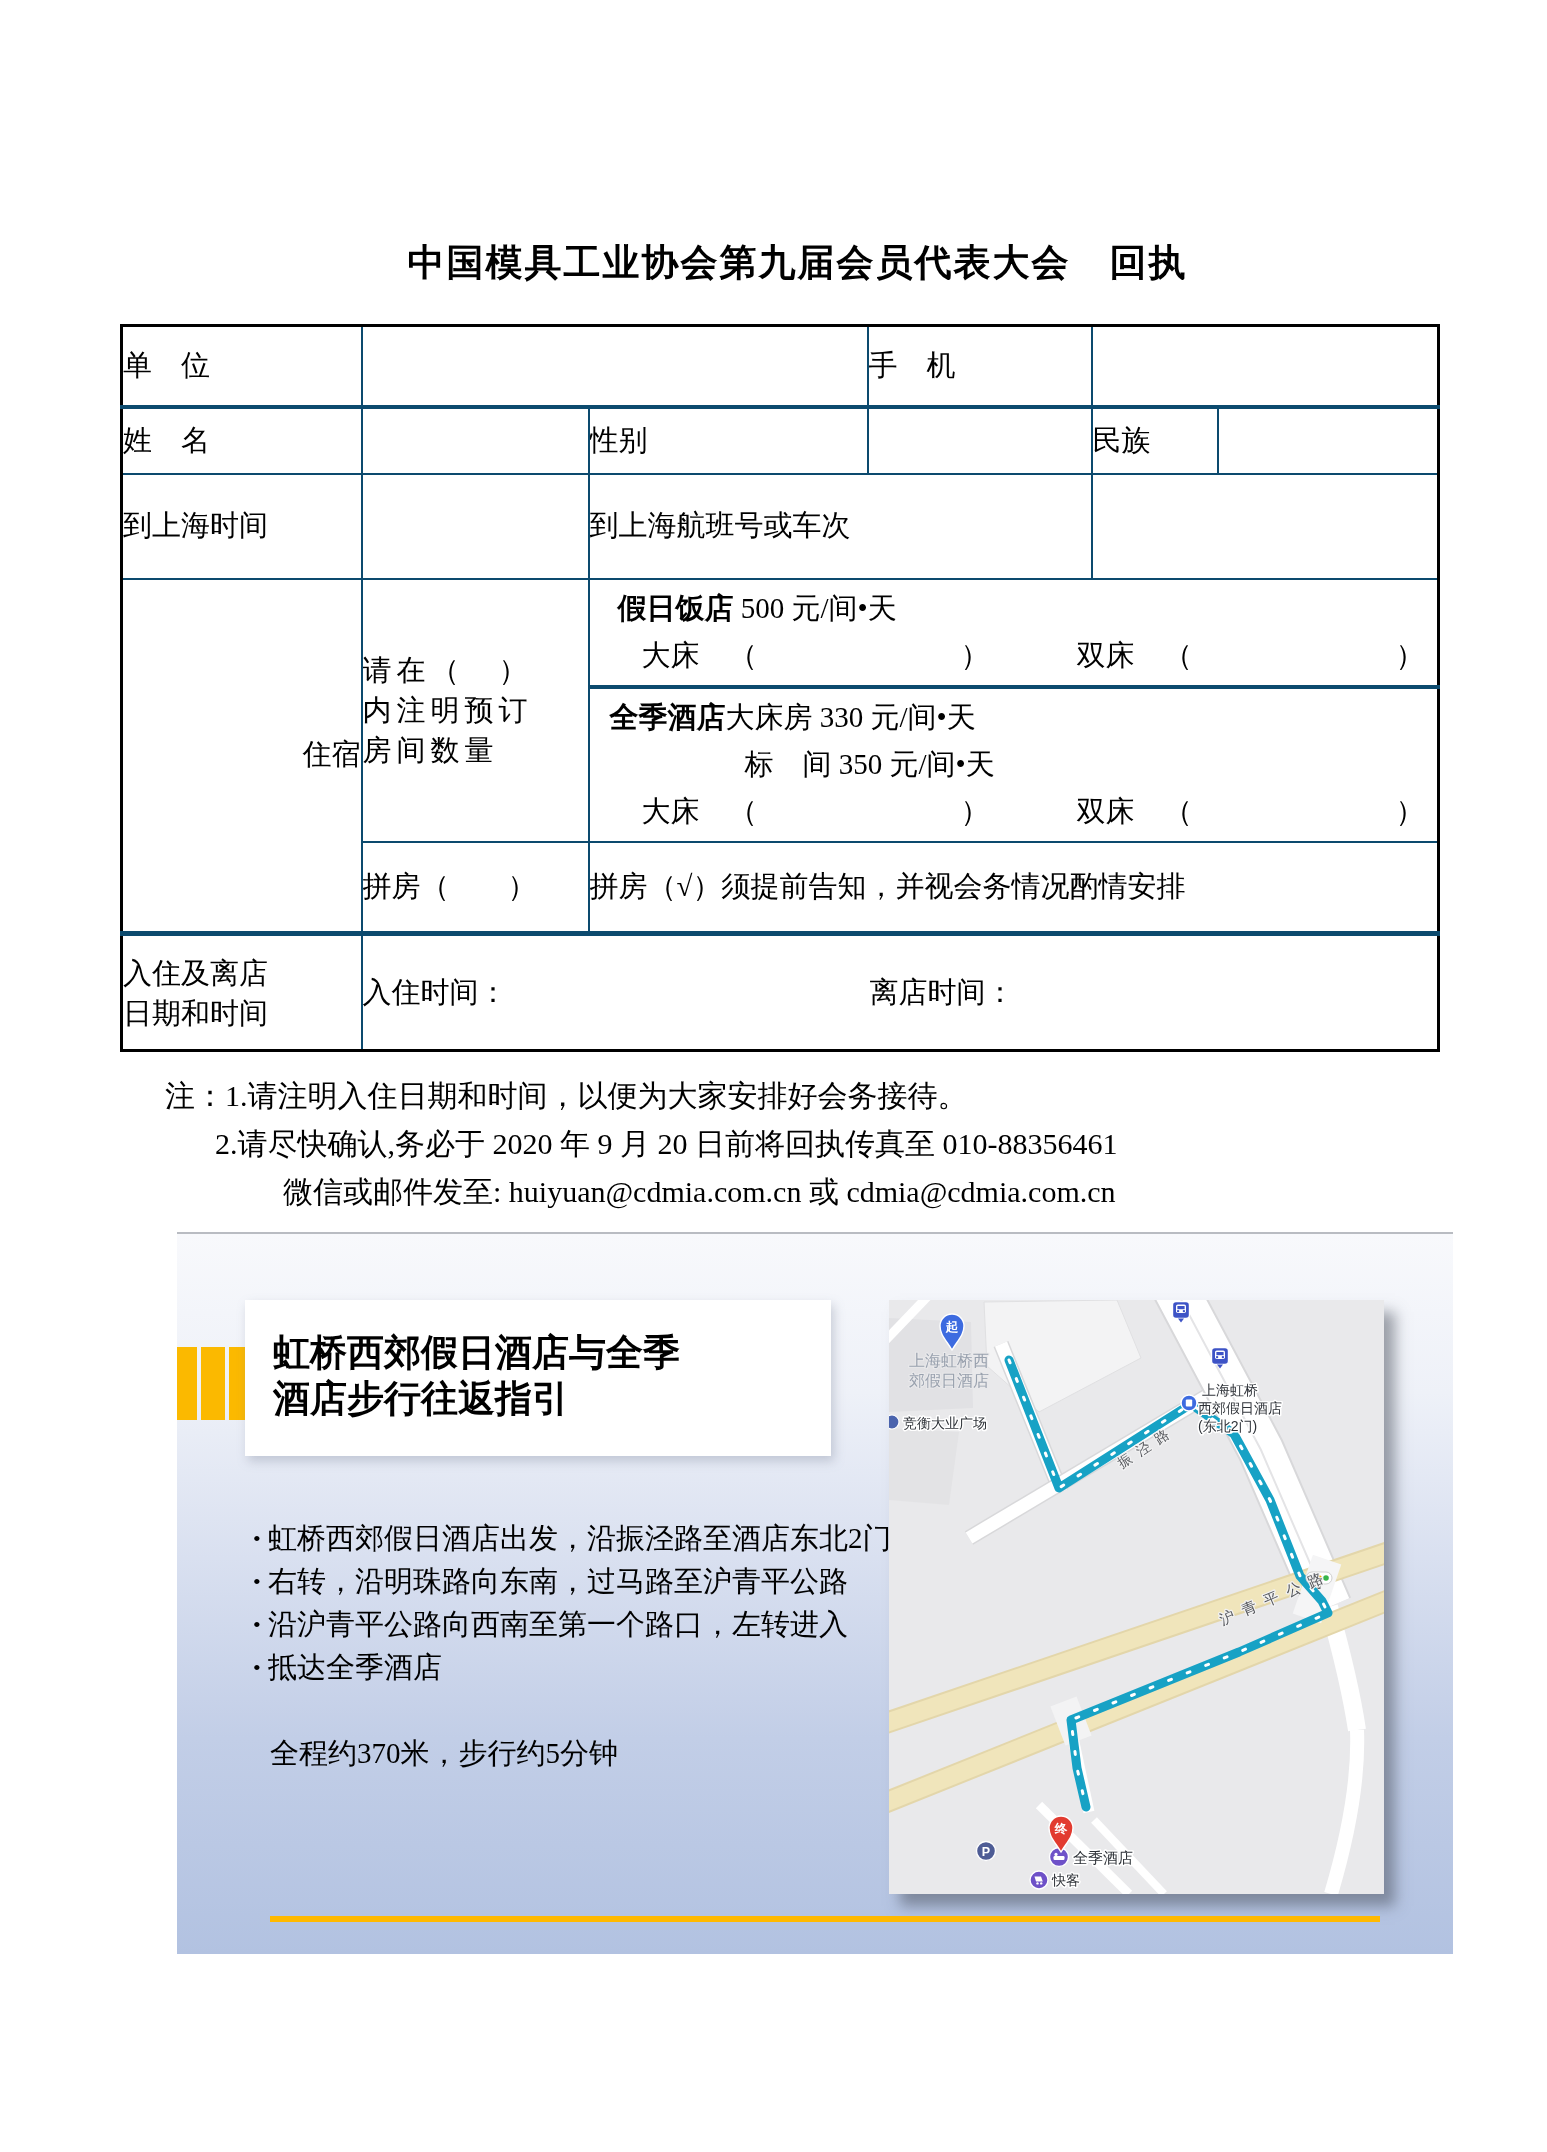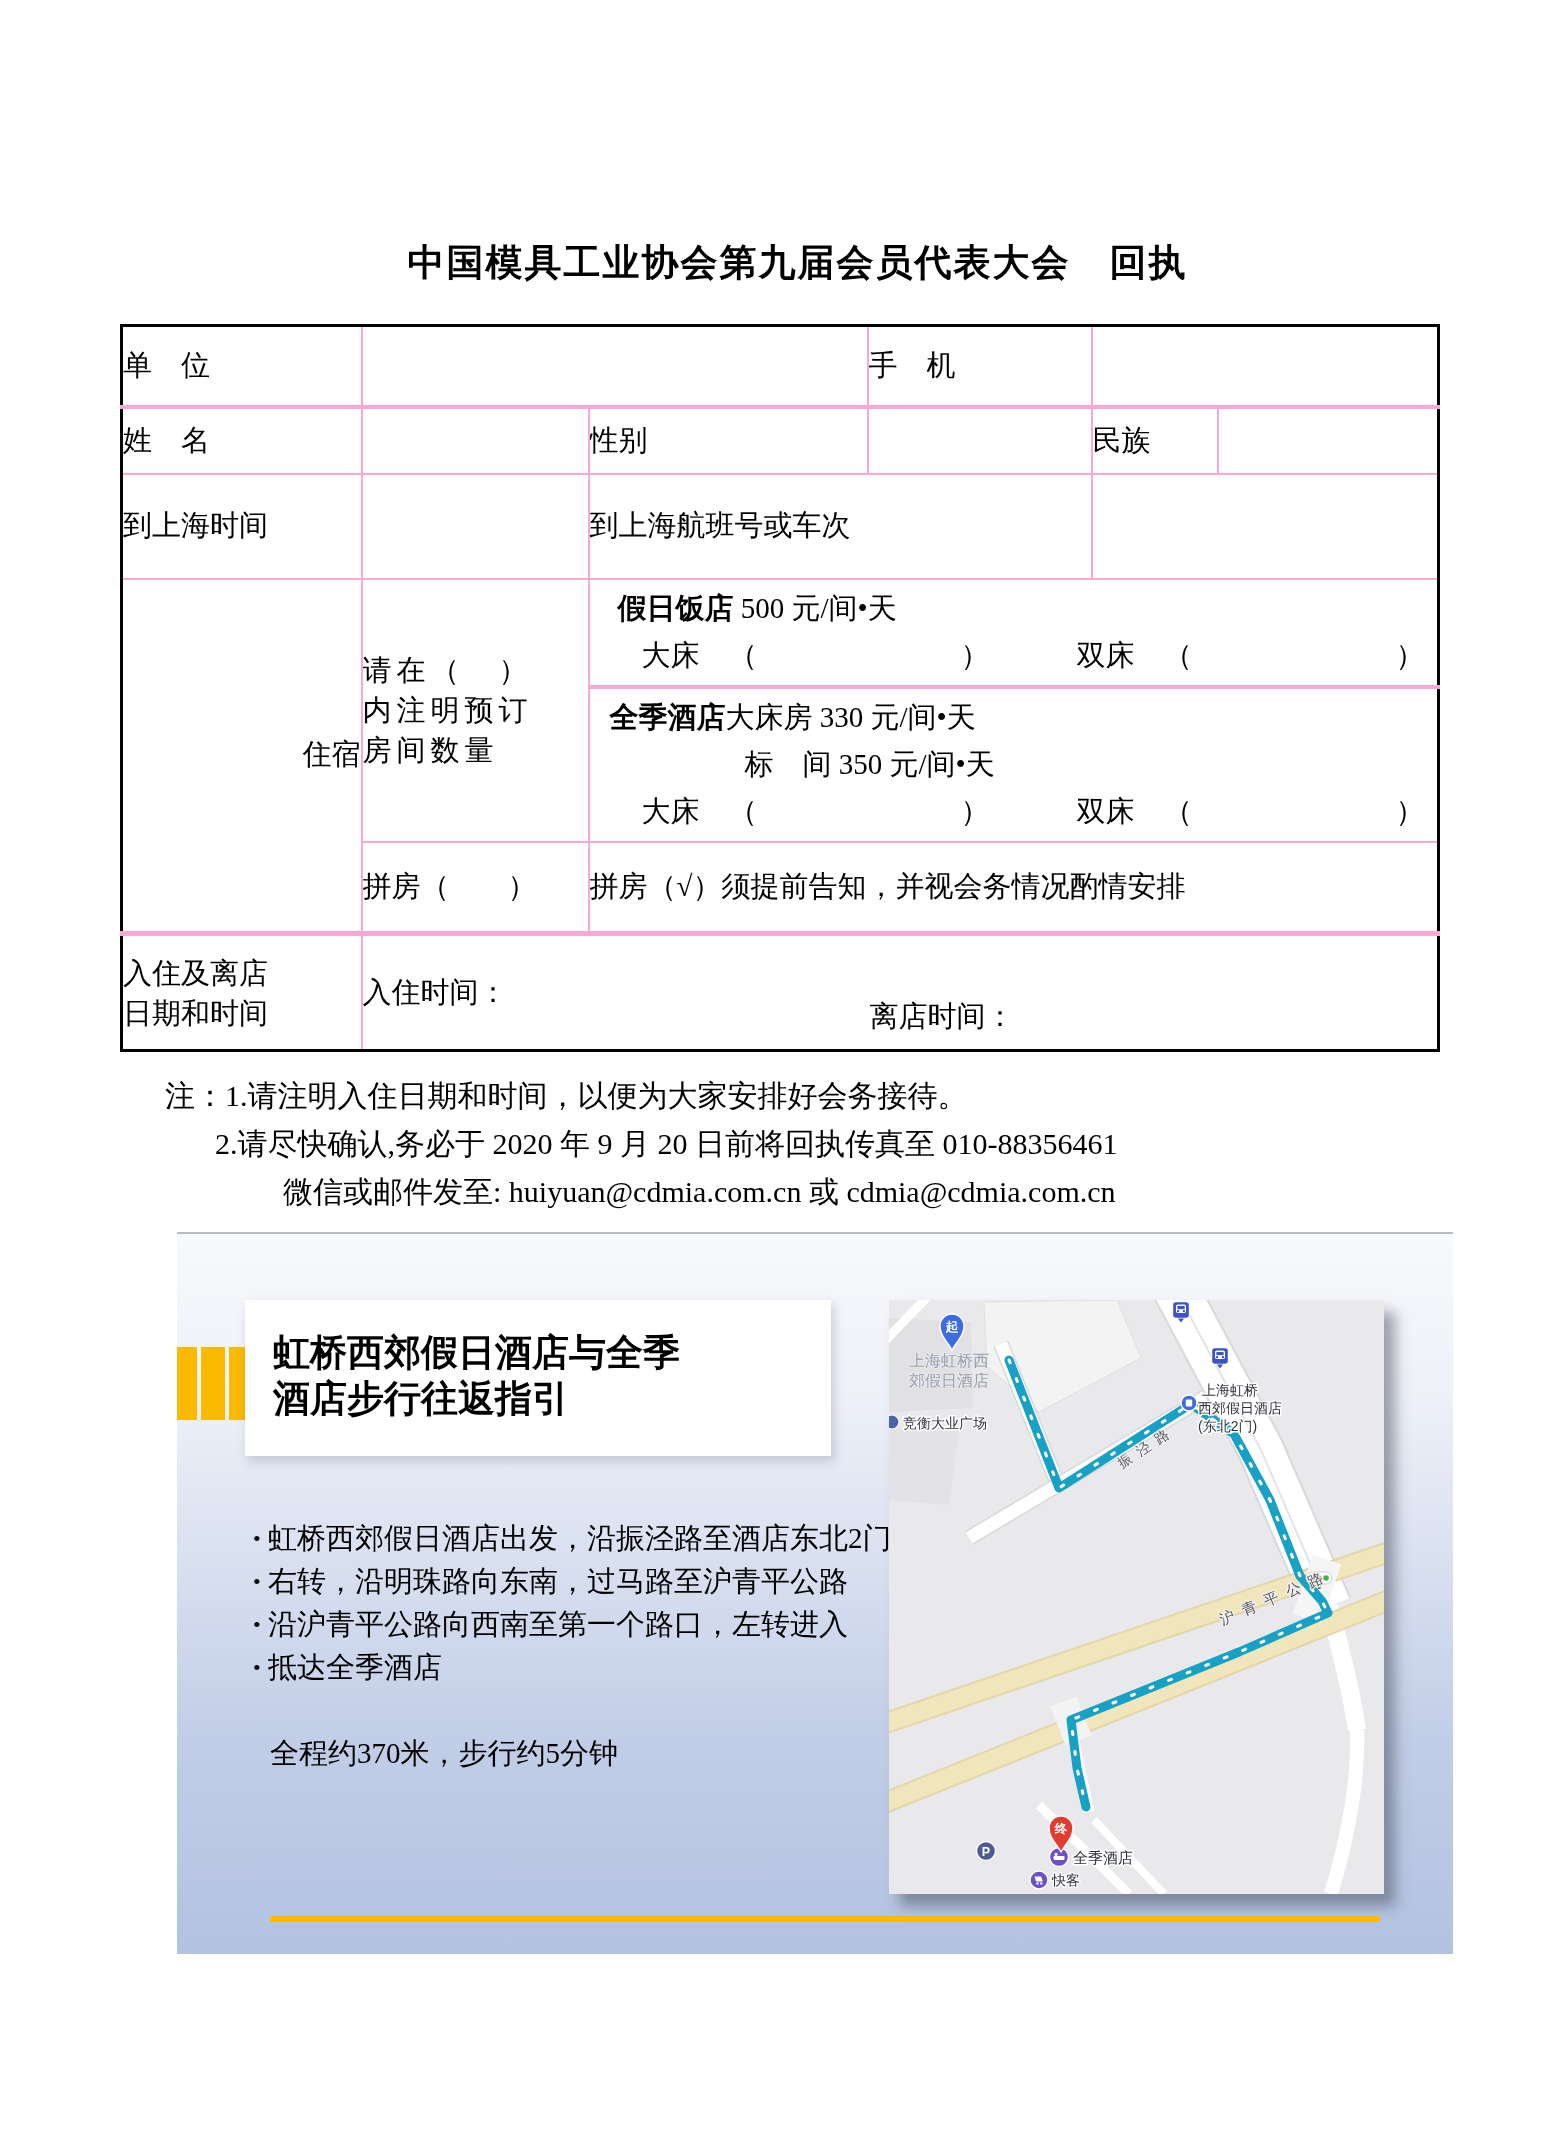--- a/index.html
+++ b/index.html
@@ -6,39 +6,39 @@
   .page{position:relative;width:1547px;height:2152px;background:#ffffff;margin:0 auto;
         font-family:"Liberation Serif","DejaVu Serif",serif;color:#000;overflow:hidden;}
 
   
   .doc-title{position:absolute;left:14px;top:228px;width:100%;margin:10px;text-align:center;
              font-size:37px;font-weight:bold;letter-spacing:2px;}
 
   
   table.form{position:absolute;left:120px;top:324px;width:1317px;border-collapse:collapse;
              table-layout:fixed;font-size:29px;}
-  table.form td{border:2px solid #f9a8d4;vertical-align:middle;padding:0;overflow:hidden;}
+  table.form td{border:2px solid #0c4a6e;vertical-align:middle;padding:0;overflow:hidden;}
   table.form{border:3px solid #000;}
   tr.thick td{border-top-width:4px;}
   tr.vthick td{border-top-width:5px;}
   td.lbl{padding-left:48px;}
   td.lbl-sm{padding-left:16px;}
   td.lbl-tight{padding-left:8px;}
   td.center{text-align:right;}
   .note-cell{padding-left:16px;line-height:40px;letter-spacing:5px;}
   .hotel-cell{vertical-align:top;padding:12px 0 0 0;line-height:47px;}
   .h-l1{padding-left:28px;}
   .h-l1b{padding-left:20px;}
   .h-l2{padding-left:52px;}
   .h-l3{padding-left:155px;}
   .share-lbl{padding-left:20px;}
   .share-note{padding-left:14px;}
   .stay-cell{padding-left:8px;line-height:40px;}
   .time-cell{position:relative;padding-left:17px;}
-  .checkout{position:absolute;left:507px;top:50%;transform:translateY(-50%);margin-top:24px;}
+  .checkout{position:absolute;left:507px;top:50%;transform:translateY(-50%);}
 
   
   .notes{position:absolute;left:165px;top:1072px;font-size:30px;line-height:48px;}
   .notes .n2{padding-left:50px;}
   .notes .n3{padding-left:118px;}
 
   
   .panel{position:absolute;left:177px;top:1232px;width:1276px;height:720px;
          border-top:2px solid #b9bcc2;
          background:linear-gradient(180deg,#f8f9fc 0%,#eef1f8 22%,#d9e0f0 45%,#c2cee7 70%,#b2c2e1 100%);}

